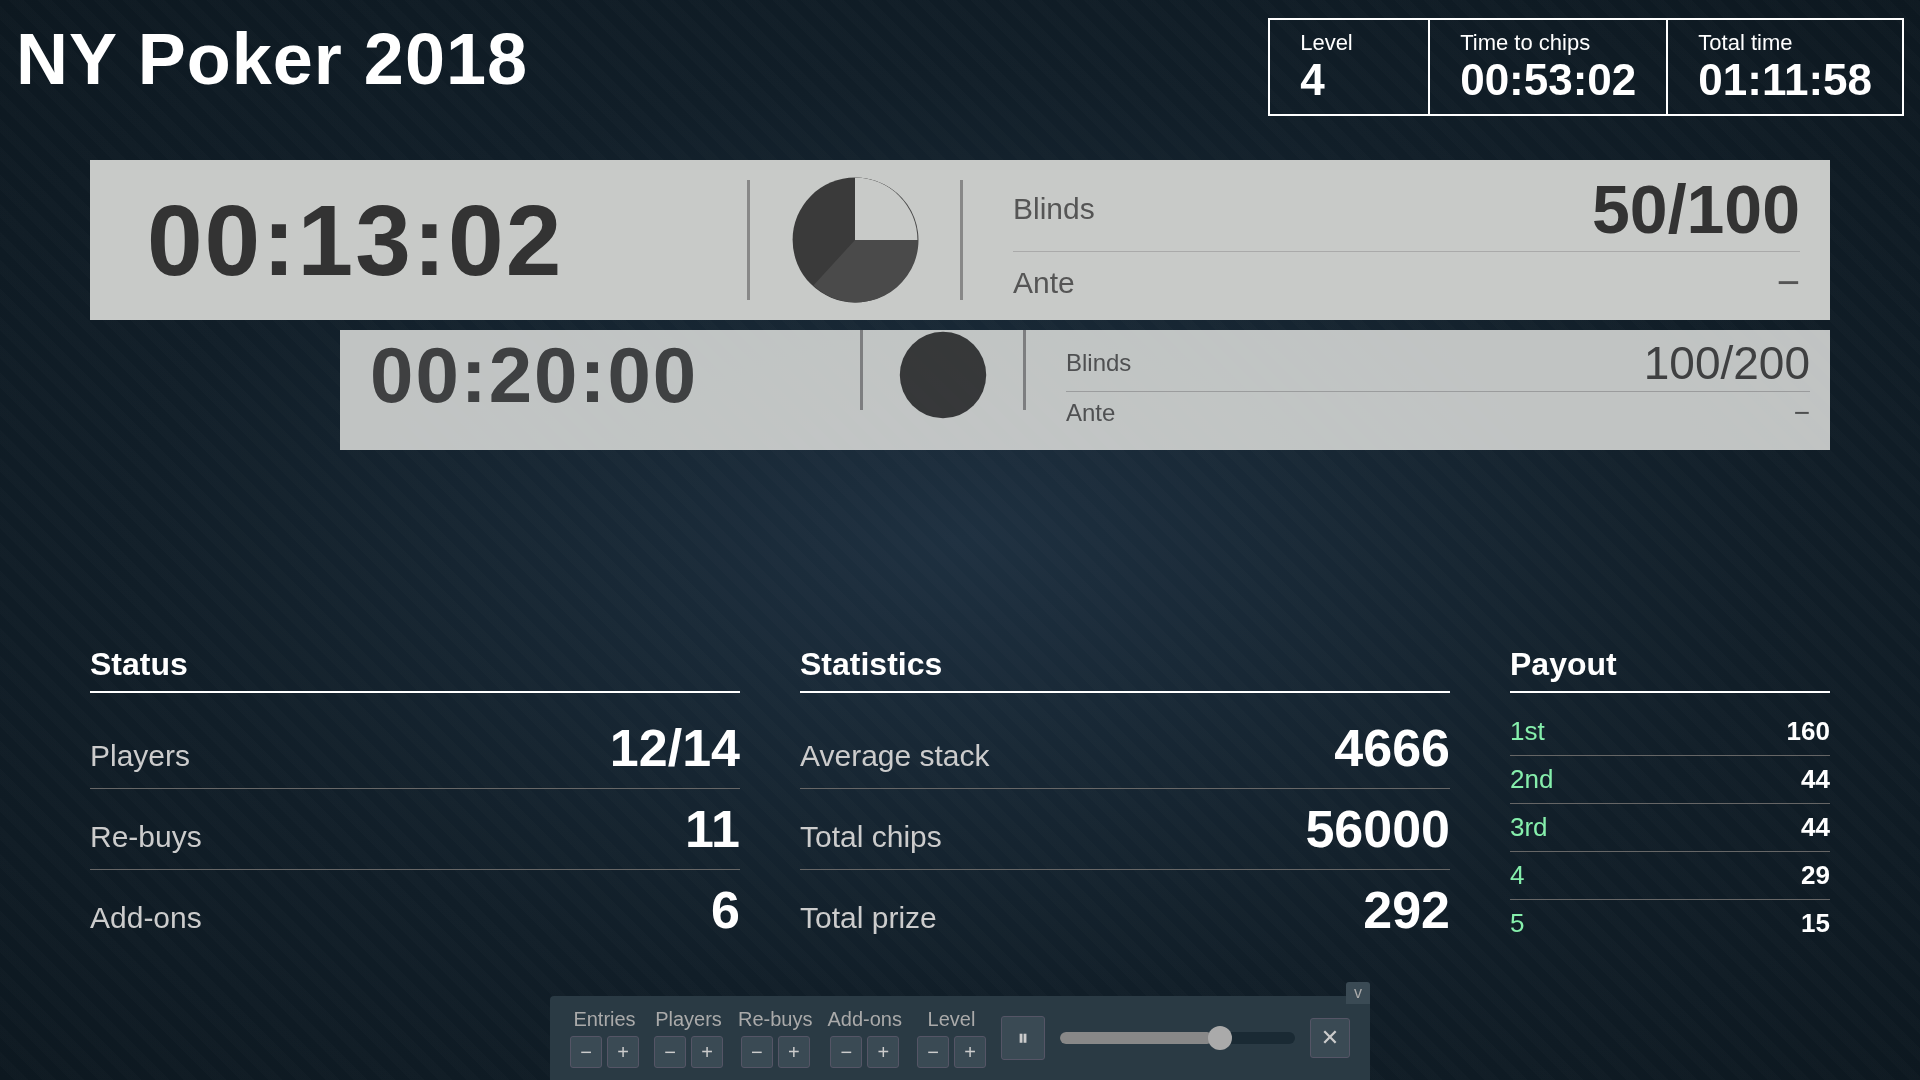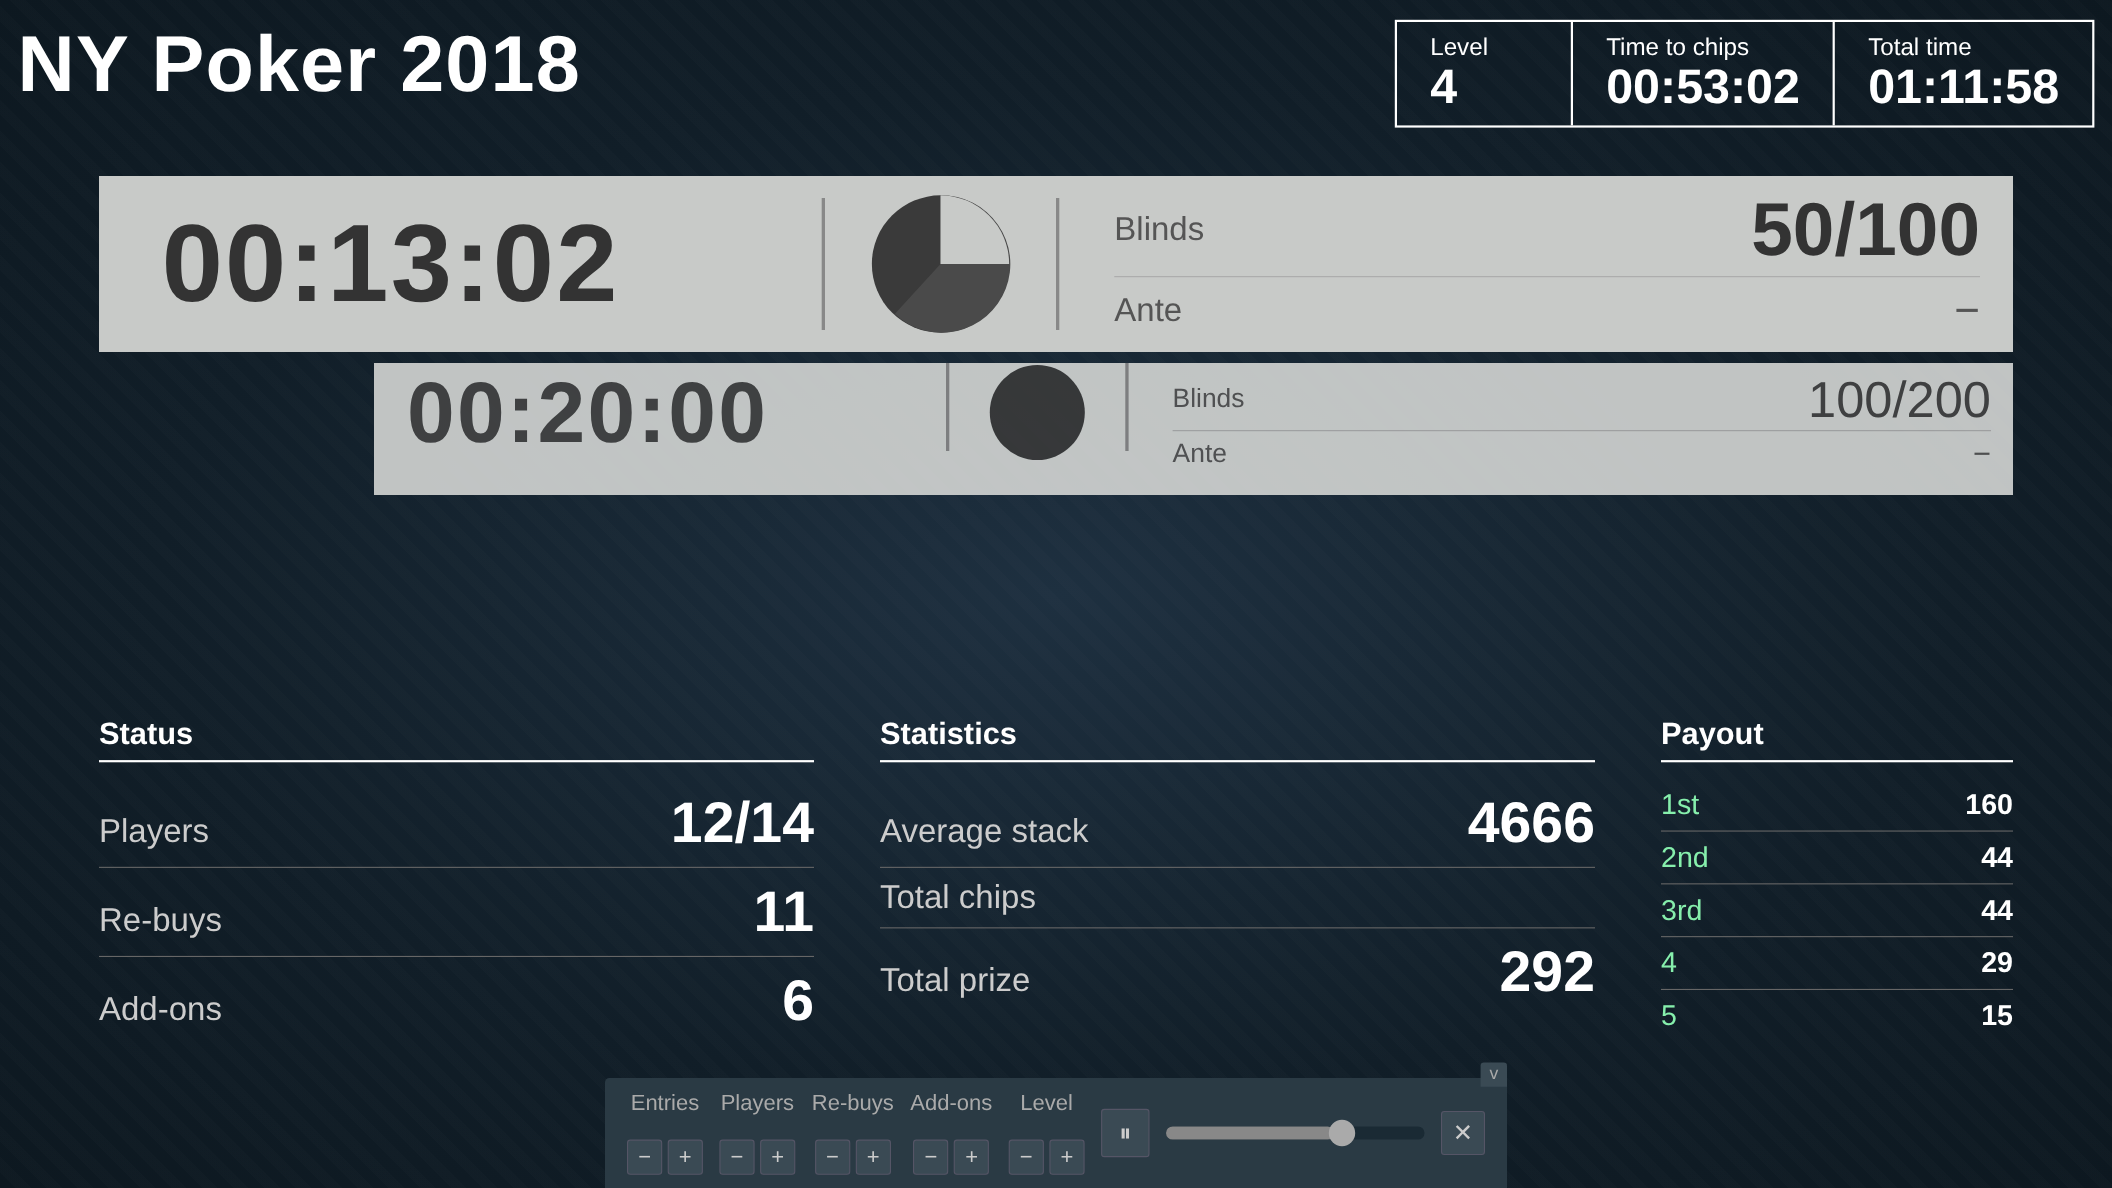--- a/index.html
+++ b/index.html
@@ -192,21 +192,21 @@
       left: 90px;
       right: 90px;
       display: flex;
       gap: 60px;
     }
 
     .stats-section {
       flex: 1;
     }
     .stats-header {
-      font-size: 28px;
+      font-size: 32px;
       font-weight: bold;
       color: #fff;
       border-bottom: 2px solid #fff;
       padding-bottom: 8px;
       margin-bottom: 15px;
     }
     .stats-row {
       display: flex;
       justify-content: space-between;
       align-items: baseline;
@@ -264,21 +264,21 @@
       border-top-right-radius: 4px;
       padding: 12px 20px;
       display: flex;
       align-items: center;
       gap: 15px;
     }
     .control-group {
       display: flex;
       flex-direction: column;
       align-items: center;
-      gap: 21px;
+      gap: 5px;
     }
     .control-group-label {
       font-size: 20px;
       color: #aaa;
     }
     .control-btns {
       display: flex;
       gap: 5px;
     }
     .ctrl-btn {
@@ -439,20 +439,21 @@
   </div>
 
   <div class="stats-section">
     <div class="stats-header">Statistics</div>
     <div class="stats-row">
       <span class="stats-label">Average stack</span>
       <span class="stats-value">4666</span>
     </div>
     <div class="stats-row">
       <span class="stats-label">Total chips</span>
+      <span class="stats-value">56000</span>
     </div>
     <div class="stats-row">
       <span class="stats-label">Total prize</span>
       <span class="stats-value">292</span>
     </div>
   </div>
 
   <div class="payout-section stats-section">
     <div class="stats-header">Payout</div>
     <div id="payout-rows">

